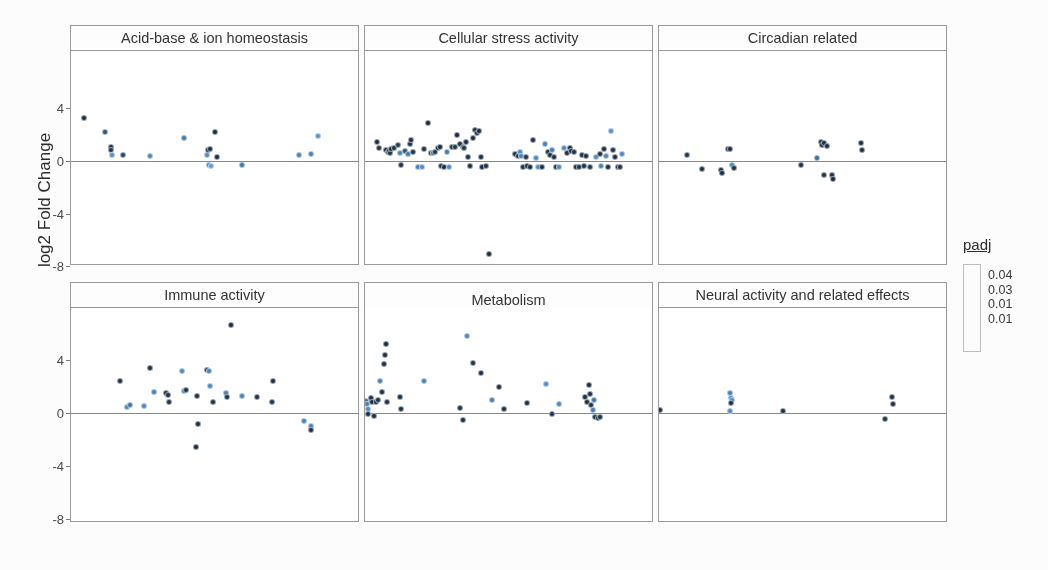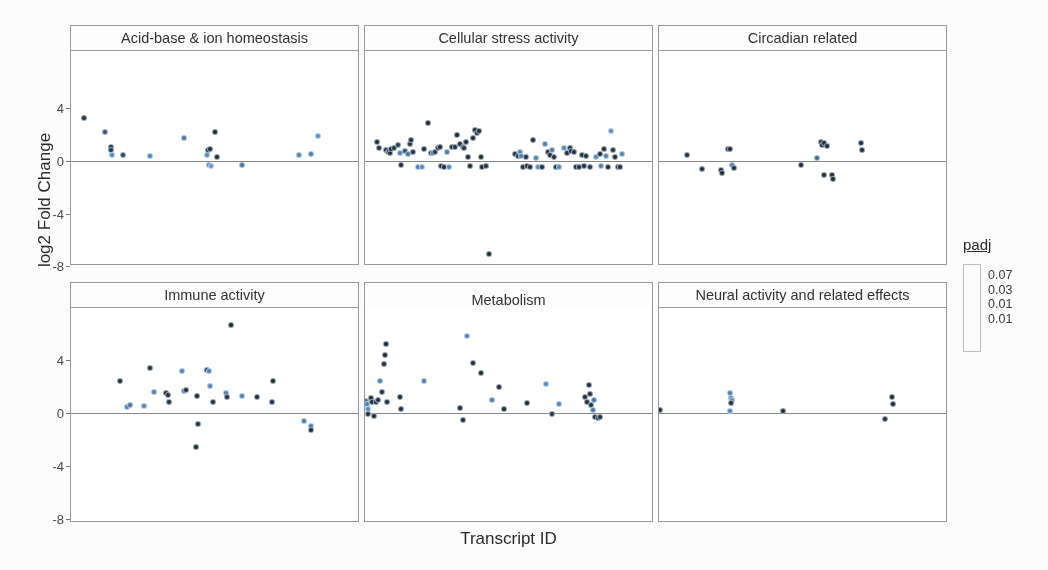--- a/index.html
+++ b/index.html
@@ -82,21 +82,20 @@
   .legend-ticklabels{
     position:absolute;font-size:12.5px;color:#3a3a3a;line-height:14.6px;
   }
 </style>
 </head>
 <body>
 
 <div id="root">
 
   <div class="ylab">log2 Fold Change</div>
-  <div class="xlab">Transcript ID</div>
 
   <div id="axes">
       <div class="ytick" style="left: 30px; top: 108px;">4</div>
       <div class="ytick-mark" style="left: 66px; top: 108px;"></div>
       <div class="ytick" style="left: 30px; top: 360.2px;">4</div>
       <div class="ytick-mark" style="left: 66px; top: 360.2px;"></div>
       <div class="ytick" style="left: 30px; top: 160.8px;">0</div>
       <div class="ytick-mark" style="left: 66px; top: 160.8px;"></div>
       <div class="ytick" style="left: 30px; top: 413px;">0</div>
       <div class="ytick-mark" style="left: 66px; top: 413px;"></div>
@@ -337,19 +336,19 @@
         <div class="pt" style="left: 124.27px; top: 102.624px; background: rgb(28, 48, 70);"></div>
         <div class="pt" style="left: 232.645px; top: 88.5px; background: rgb(28, 48, 70);"></div>
         <div class="pt" style="left: 233.512px; top: 96.42px; background: rgb(28, 48, 70);"></div>
         <div class="pt" style="left: 225.998px; top: 110.94px; background: rgb(30, 52, 75);"></div>
       </div>
     </div>
 
   <div class="legend-title" style="left:963px;top:236px;text-decoration:underline;">padj</div>
   <div class="legend-bar" id="cbar" style="left:963px;top:264px;width:18px;height:88px;"></div>
   <div class="legend-ticklabels" id="cbarlabels" style="left:988px;top:268px;">
-      <div>0.07</div>
+      <div>0.04</div>
       <div>0.03</div>
       <div>0.01</div>
       <div>0.01</div>
     </div>
 
 </div>
 
 </body></html>

